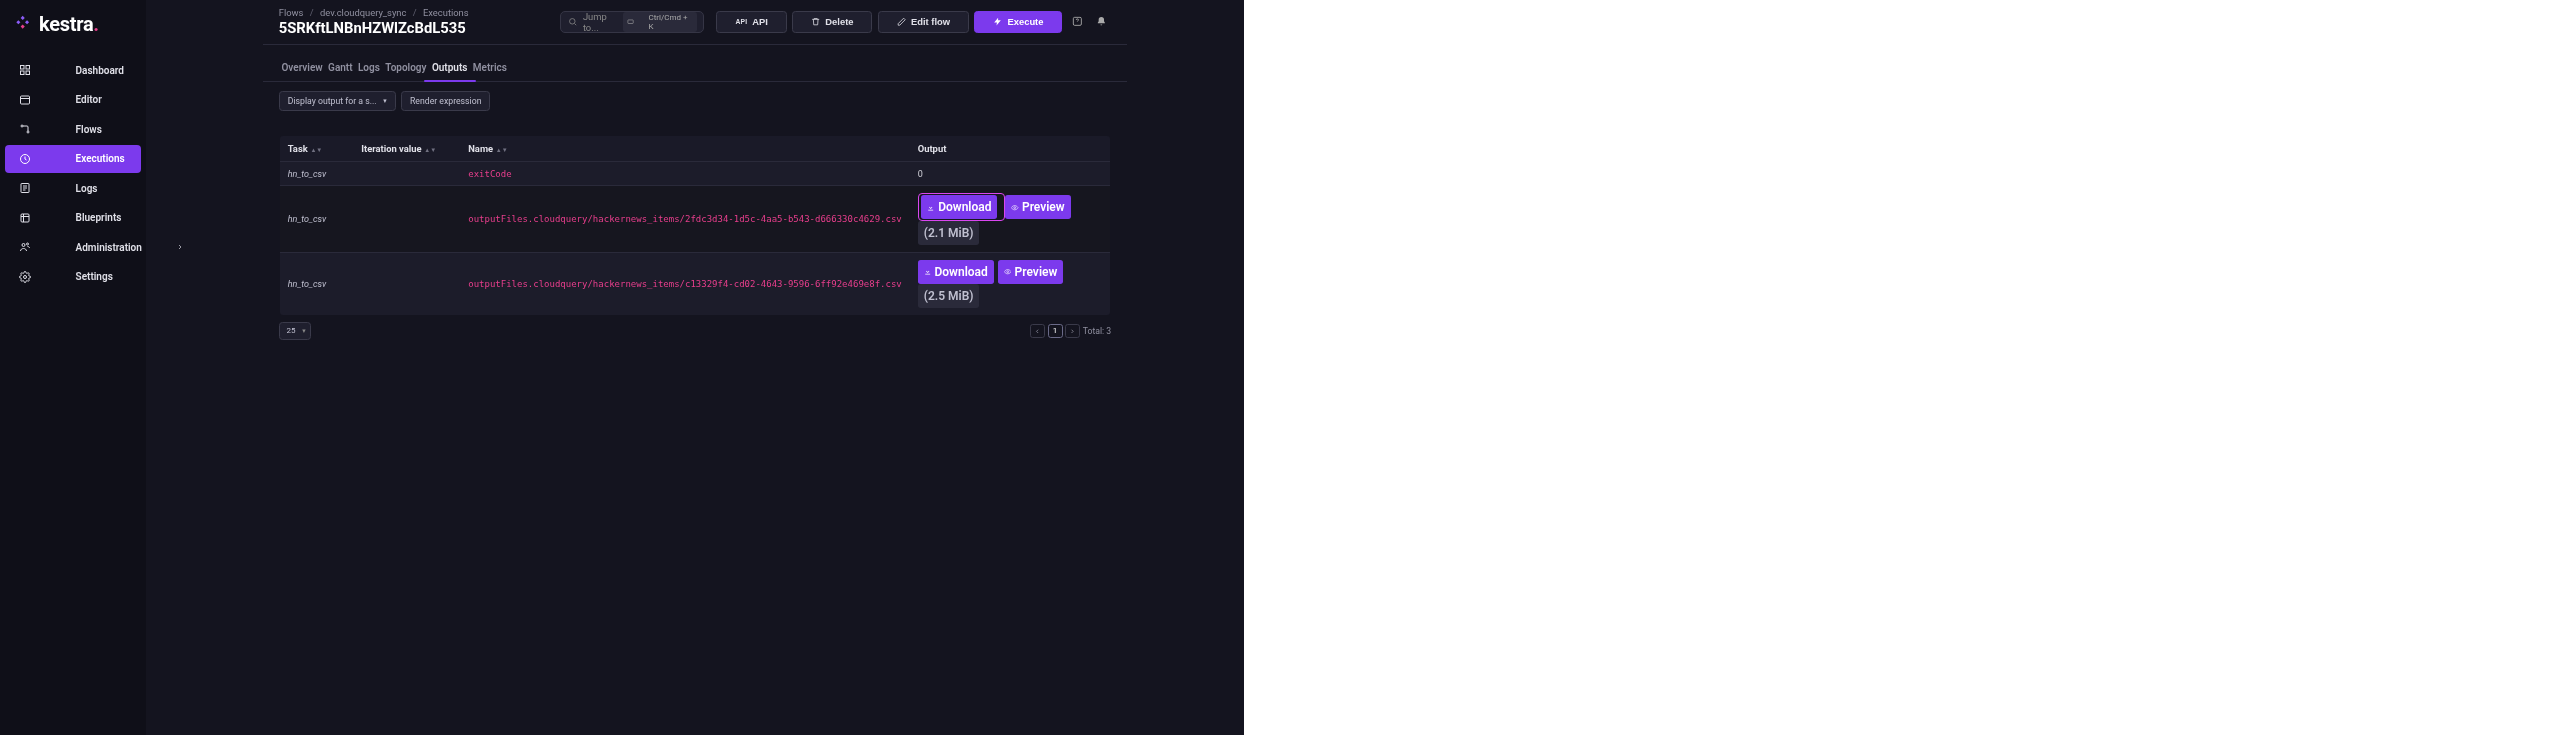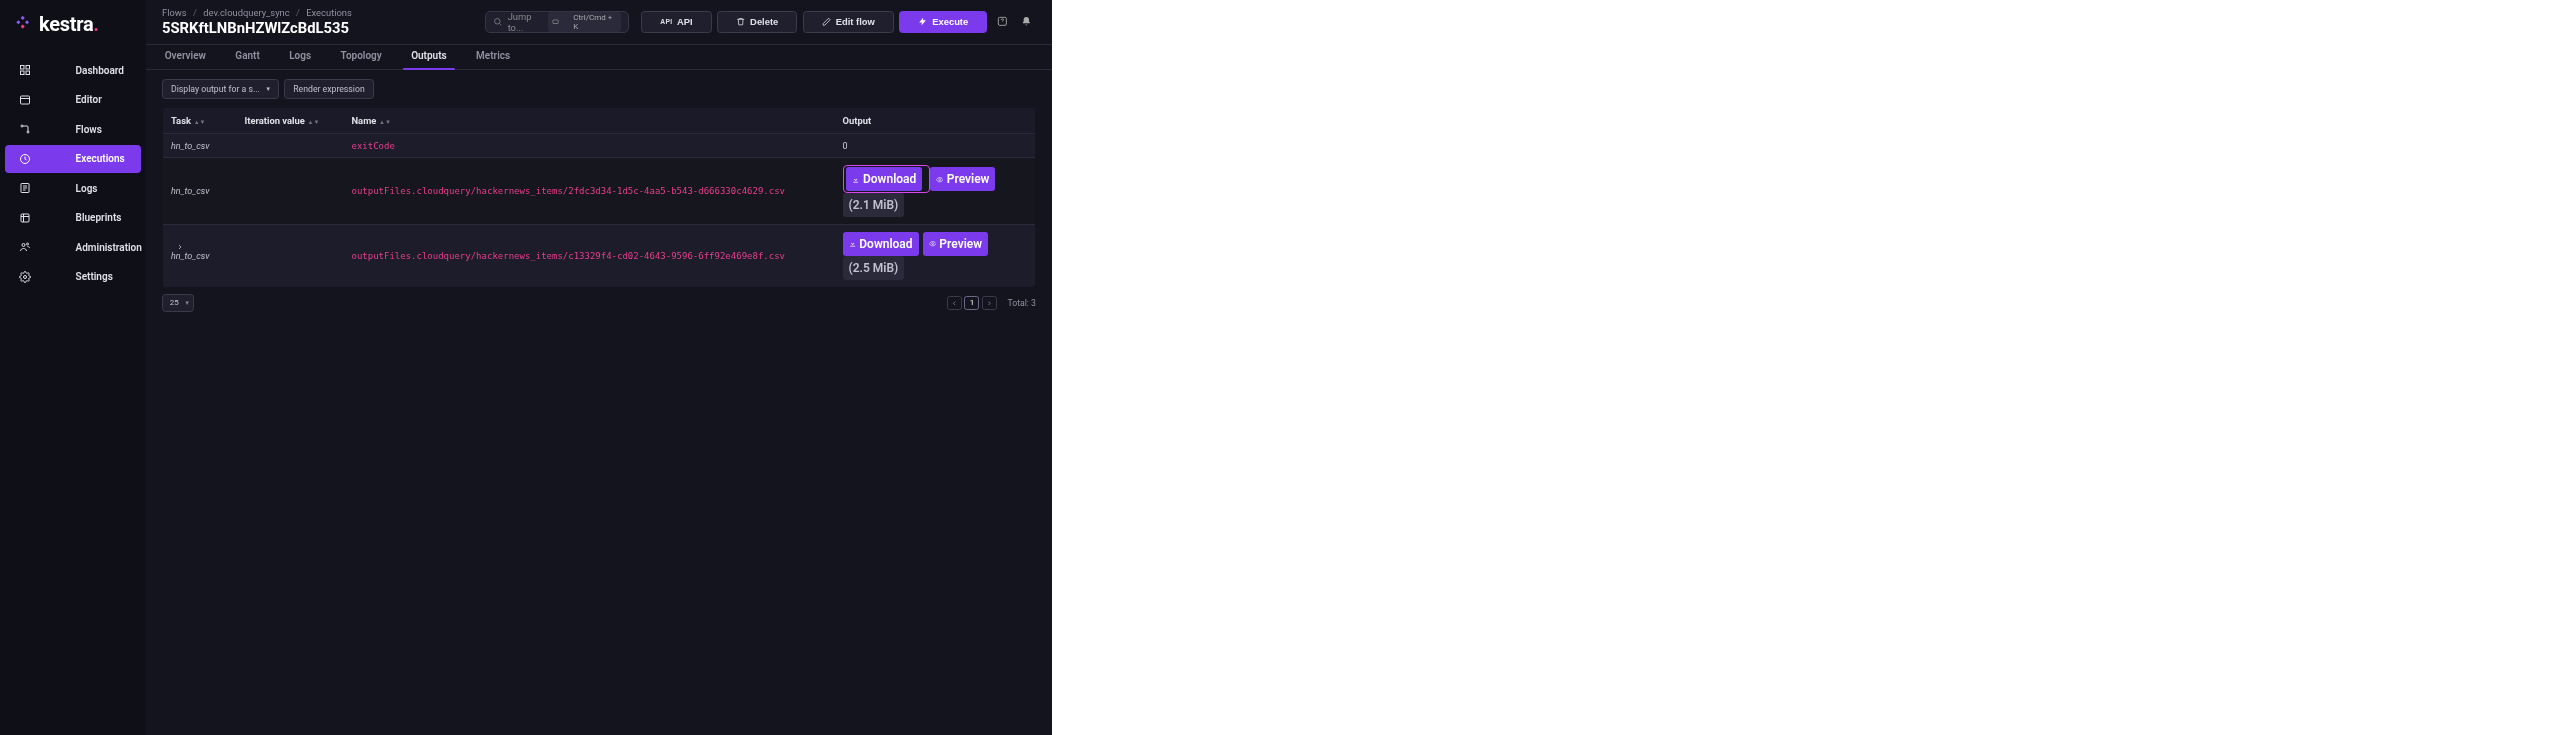--- a/index.html
+++ b/index.html
@@ -7,25 +7,26 @@
     font-family: -apple-system, BlinkMacSystemFont, "Segoe UI", Roboto, sans-serif;
     background: #1a1a2e;
     color: #c0c0d0;
     width: 2576px;
     height: 735px;
     display: flex;
     position: relative;
   }
   
   .app {
-    width: 1052px;
+    width: 1244px;
     height: 100%;
     background: #14141f;
     display: flex;
     flex-direction: column;
+    align-items: center;
   }
   .prose-area {
     flex: 1;
     background: #ffffff;
   }
 
   
   .sidebar {
     position: absolute;
     left: 0; top: 0;
@@ -155,22 +156,22 @@
     width: 19px; height: 21.5px;
     margin-left: 5.4px;
     color: #aaa;
     cursor: pointer;
   }
 
   
   .tabs {
     display: flex;
     padding: 0 16px;
+    margin-top: 12px;
     border-bottom: 0.7px solid #2a2a3a;
-    gap: 24px;
   }
   .tab {
     padding: 5.4px 2.7px 8px 2.7px;
     font-size: 10px;
     font-weight: 600;
     color: #9090a0;
     cursor: pointer;
     position: relative;
   }
   .tab.active {
@@ -184,21 +185,21 @@
     background: #7c3aed;
     border-radius: 1.3px;
   }
 
   .content {
     padding: 9.4px 16px;
   }
   .controls {
     display: flex;
     gap: 5.4px;
-    margin-bottom: 8px;
+    margin-bottom: 24px;
   }
   .select-ish {
     display: inline-flex; align-items: center;
     height: 20px;
     padding: 0 8px;
     border: 0.7px solid #3a3a4a;
     border-radius: 3.4px;
     background: #1f1f2e;
     color: #c0c0d0;
     font-size: 8.7px;
@@ -290,21 +291,21 @@
   .pager-btn {
     display: inline-flex; align-items: center; justify-content: center;
     width: 14.8px; height: 14.8px;
     border: 0.7px solid #3a3a4a;
     border-radius: 2.7px;
     font-size: 8px;
     color: #c0c0d0;
     cursor: pointer;
   }
   .pager-btn.current { border-color: #6a6a88; color: #fff; }
-  .total { margin-left: 8px; }
+  .total { }
 
   .sort-caret { font-size: 6px; color: #707080; margin-left: 2.7px; }
 
   svg { display: block; }
 </style>
 </head>
 <body>
 
 <div class="app">
 

